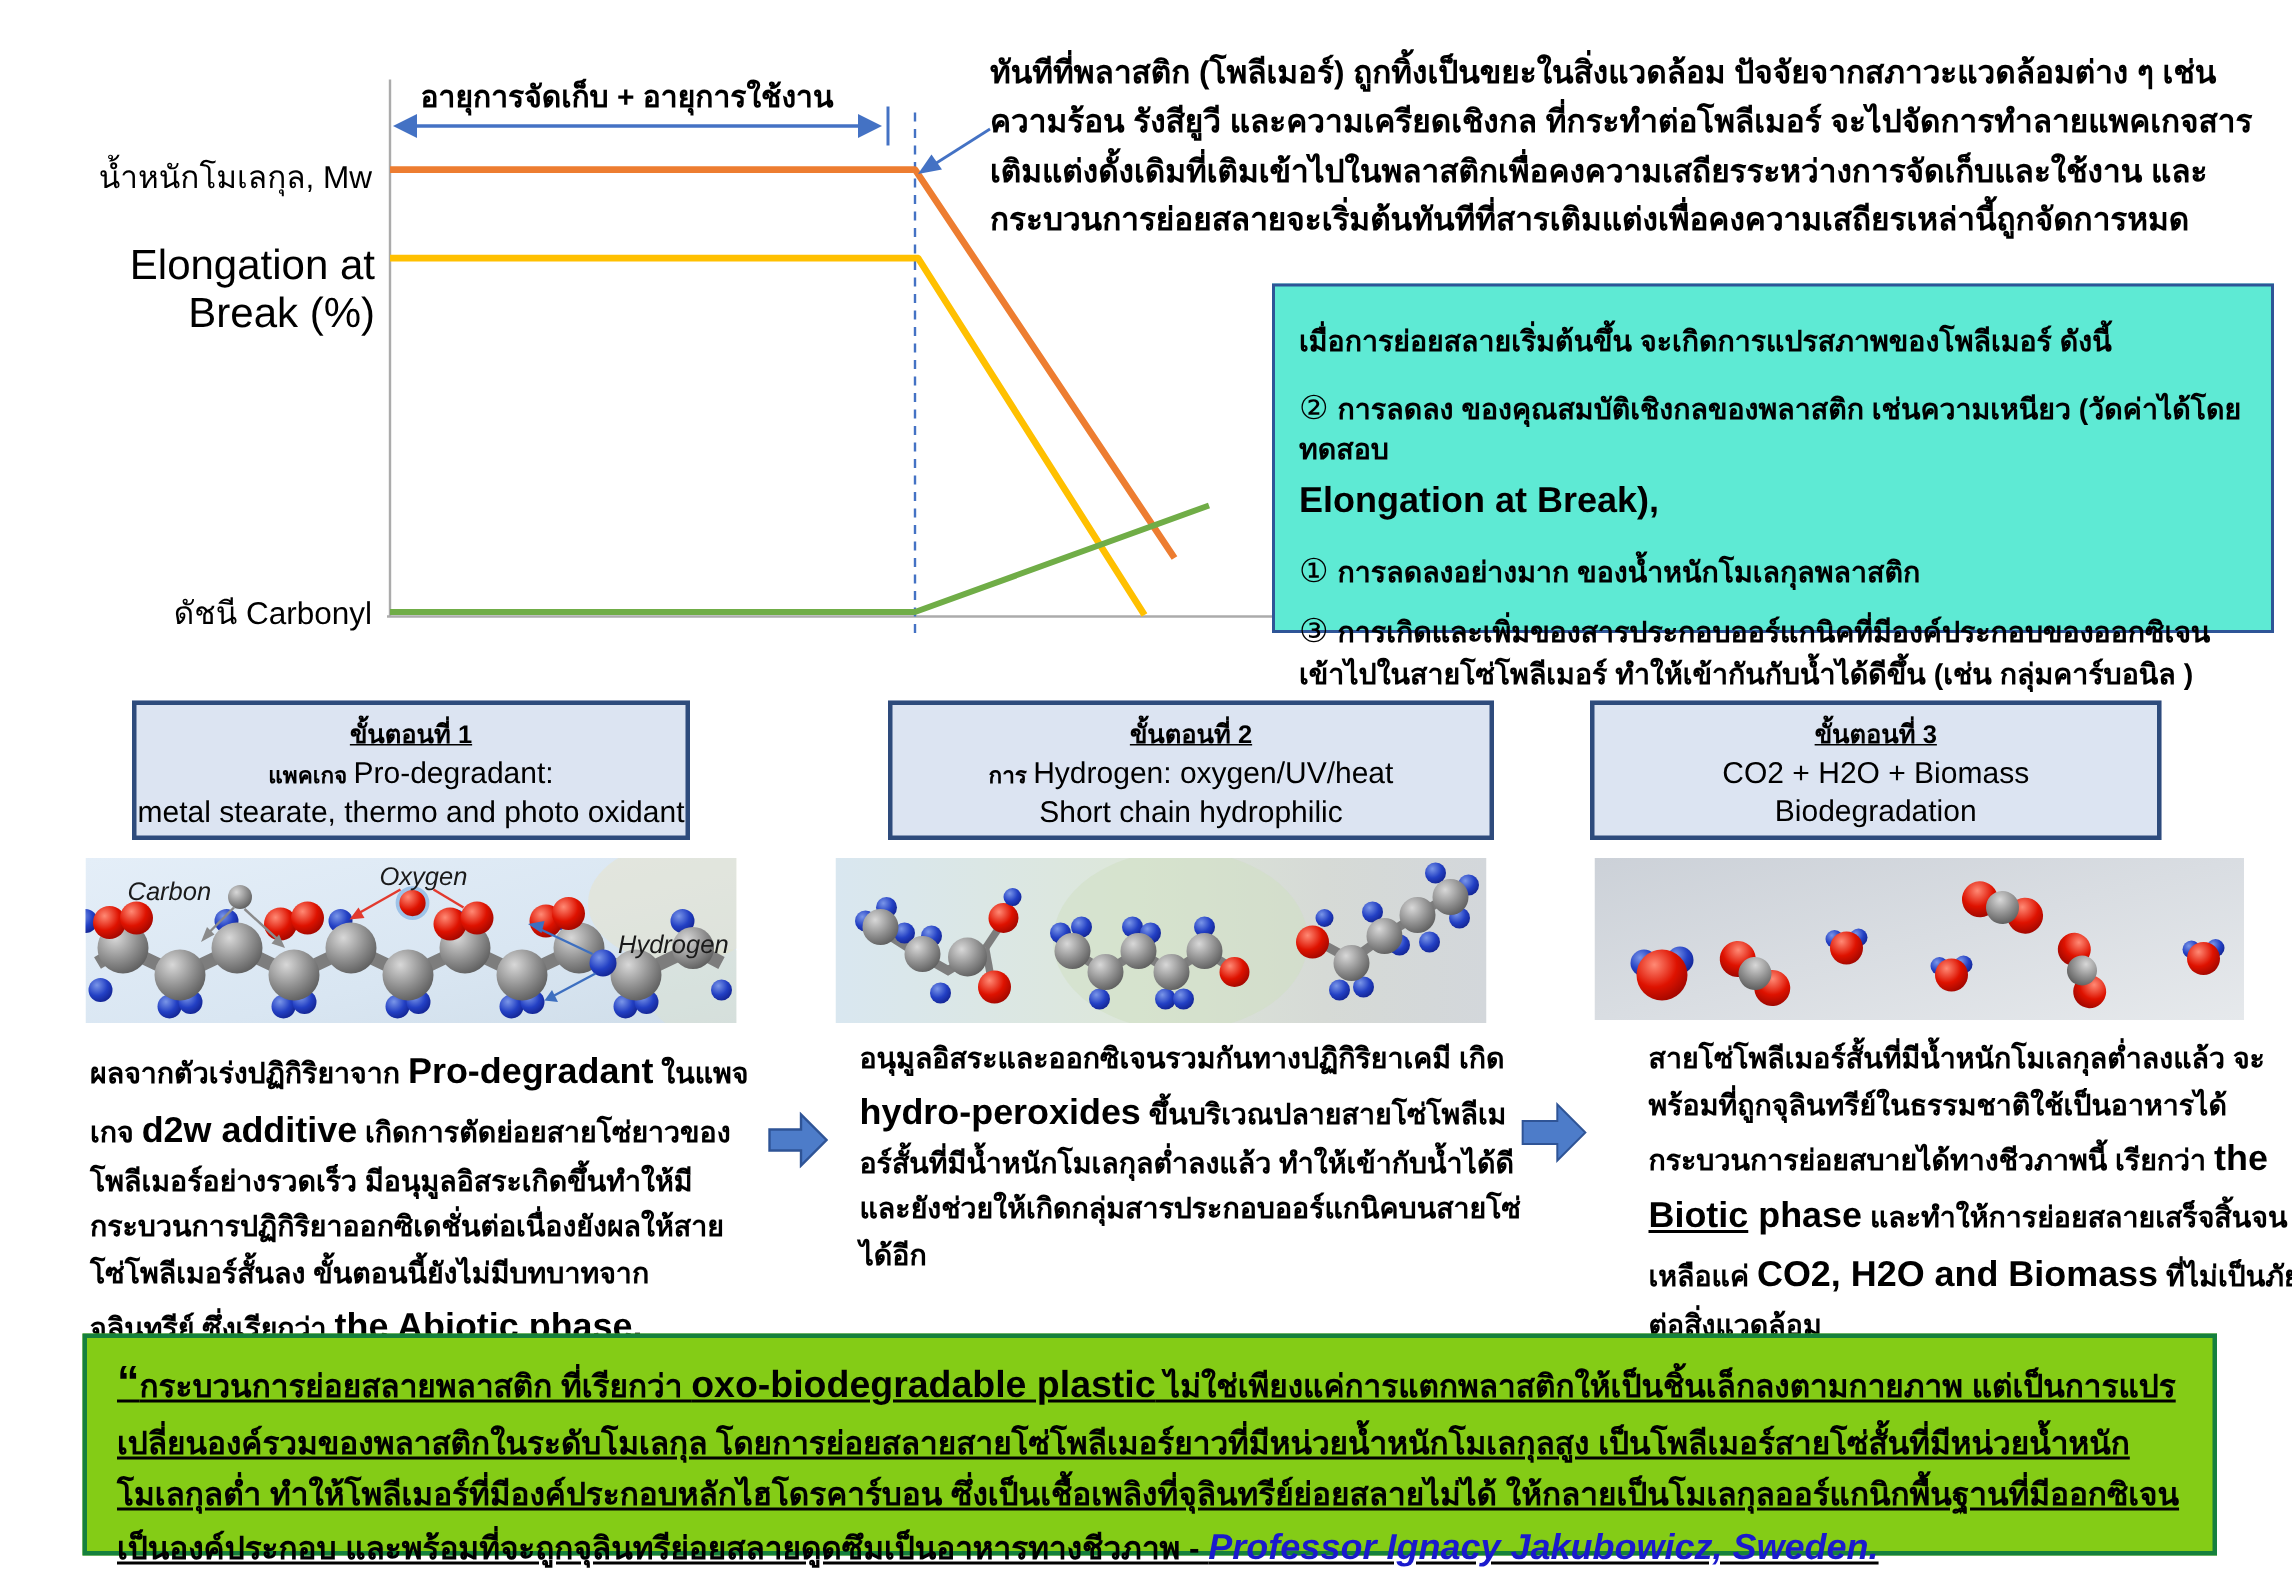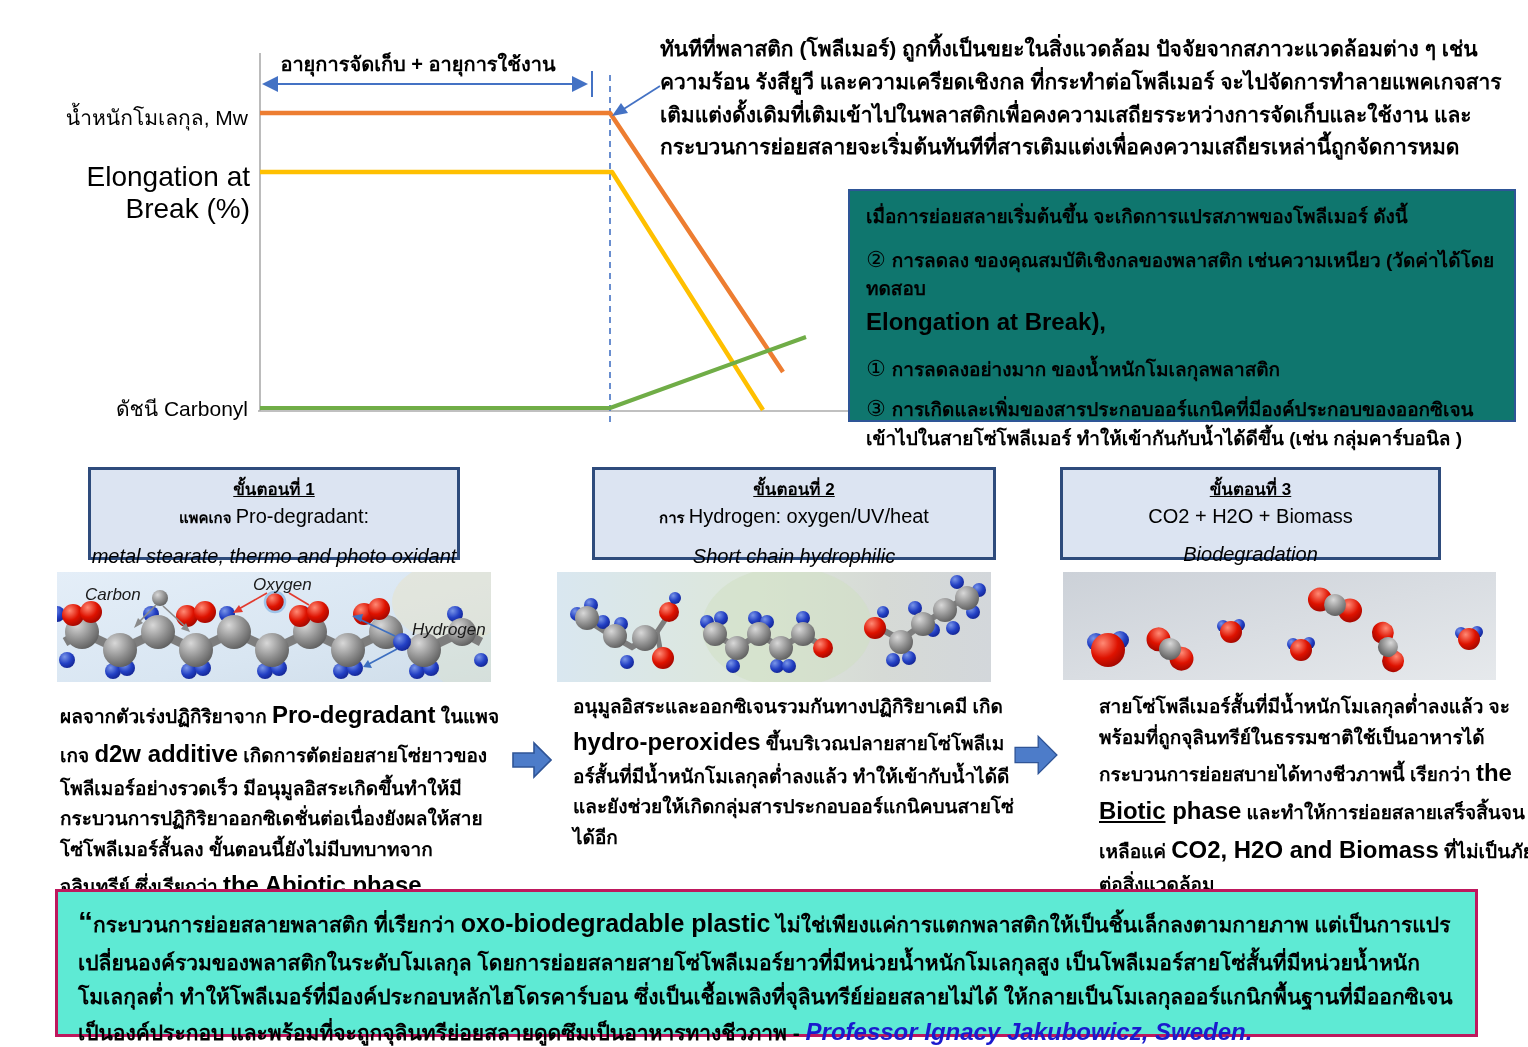--- a/index.html
+++ b/index.html
@@ -5,39 +5,39 @@
   html,body{margin:0;padding:0;background:#fff;}
   body{width:1528px;height:1047px;position:relative;overflow:hidden;
        font-family:"Liberation Sans","DejaVu Sans",sans-serif;color:#000;}
   .abs{position:absolute;}
   
   .ylab{font-size:21px;font-weight:500;text-align:right;}
   .span-label{font-size:20px;font-weight:700;text-align:center;}
   
   .intro{font-size:21px;font-weight:600;line-height:1.56;}
   
-  .effects{border:2px solid #2E5597;background:#0f766e;padding:12px 16px 6px 16px;
+  .effects{border:2px solid #2E5597;background:#5eead4;padding:24px 16px 6px 16px;
            font-size:19px;font-weight:600;line-height:1.45;box-sizing:border-box;}
   .effects .item{margin-top:13px;}
   .effects .num{font-size:22px;font-weight:400;margin-right:6px;}
   .effects .big-b{display:block;font-size:24px;font-weight:800;margin-top:2px;}
   
   .step{border:3px solid #2E4B7C;background:#DCE4F2;box-sizing:border-box;
         text-align:center;padding-top:5px;}
   .step .t{font-size:17px;font-weight:800;text-decoration:underline;}
   .step .l2{font-size:20px;margin-top:3px;}
   .step .l2 .th{font-size:15px;font-weight:600;}
-  .step .l3{font-size:20px;margin-top:15px;font-style:italic;}
+  .step .l3{font-size:20px;margin-top:2px;}
   
   .coltext{font-size:19px;font-weight:600;line-height:1.62;}
   .en-b{font-family:"Liberation Sans",sans-serif;font-weight:800;font-size:1.26em;}
   .u{text-decoration:underline;}
   
-  .quote{border:3px solid #be185d;background:#5eead4;box-sizing:border-box;
-         padding:6px 20px;font-size:21px;font-weight:600;line-height:1.6;}
+  .quote{border:3px solid #15803d;background:#84cc16;box-sizing:border-box;
+         padding:6px 20px;font-size:21px;font-weight:600;line-height:1.6;text-decoration:underline;}
   .quote .qmark{font-size:30px;font-weight:800;}
   .quote .en-b{font-size:1.19em;}
   .credit{color:#1A1ACD;font-style:italic;font-weight:800;font-size:24px;}
   svg text{font-family:"Liberation Sans","DejaVu Sans",sans-serif;}
 </style>
 </head>
 <body>
 
 <svg class="abs" style="left:0;top:0;" width="1528" height="450" viewBox="0 0 1528 450">
 

